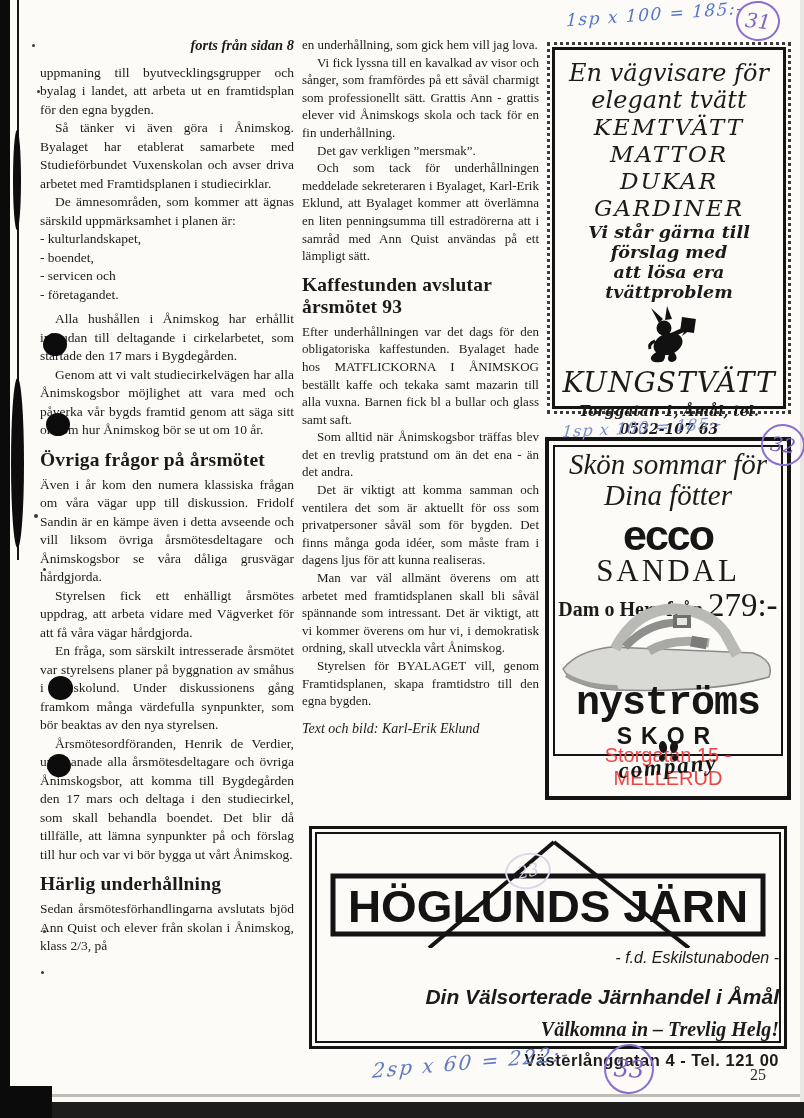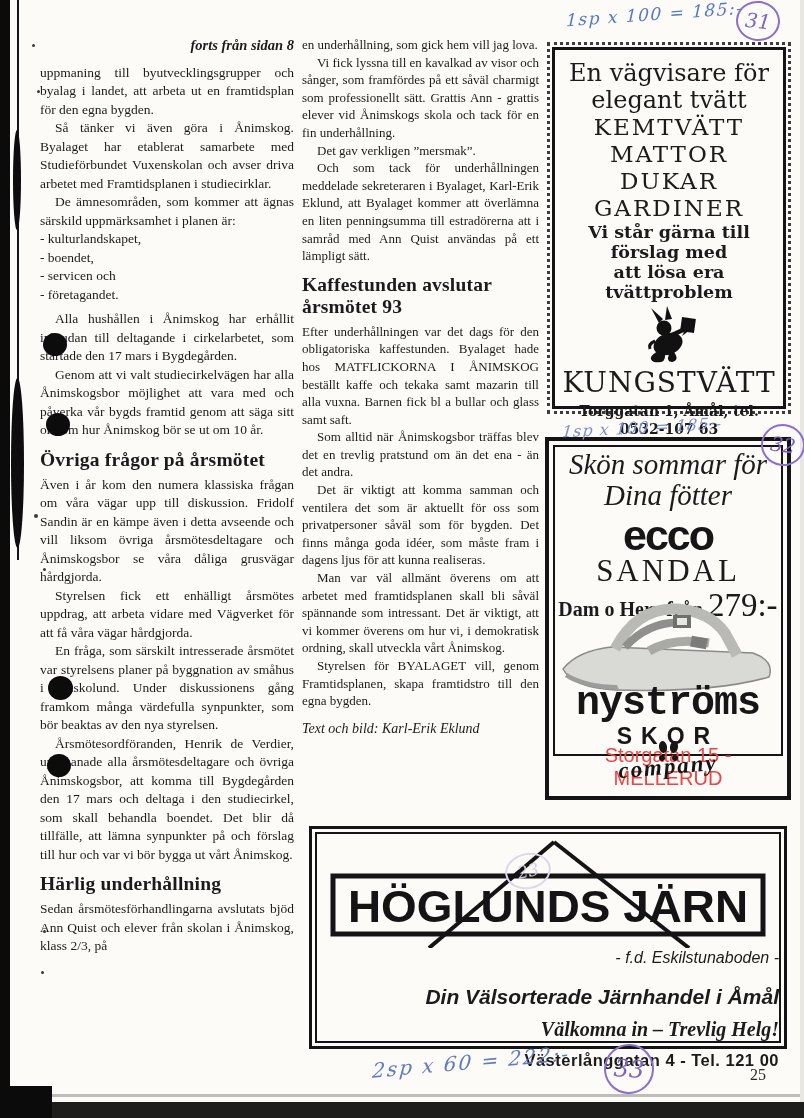--- a/index.html
+++ b/index.html
@@ -25,21 +25,21 @@
   .col p{margin:0;}
   .forts{font-style:italic;font-weight:bold;font-size:14.5px;margin-bottom:9px !important;text-align:right;}
   .ind{text-indent:15px;}
   .h-section{font-weight:bold;font-size:19.5px;line-height:22px;margin:9px 0 5px !important;text-align:left;letter-spacing:0.2px;}
   .byline{font-style:italic;font-size:14px;margin-top:10px !important;text-align:left;}
 
   
   .ad{position:absolute;background:#fcfbf7;z-index:5;box-sizing:border-box;}
   #ad1{left:547px;top:42px;width:244px;height:372px;border:3px dotted #3c3c3c;padding:2px;}
   .ad1-inner{border:3px solid #141414;height:100%;box-sizing:border-box;text-align:center;
-             font-family:"DejaVu Serif",serif;padding-top:10px;}
+             font-style:italic;font-family:"DejaVu Serif",serif;padding-top:10px;}
   .ad1-line{font-size:24px;line-height:27px;}
   .ad1-caps{letter-spacing:2px;font-size:23px;}
   .ad1-tag{font-size:17.5px;line-height:20px;font-weight:bold;}
   .ad1-name{font-size:28px;letter-spacing:1px;margin-top:2px;}
   .ad1-addr{font-size:14px;font-weight:bold;line-height:17.5px;margin-top:4px;}
 
   #ad2{left:545px;top:437px;width:246px;height:363px;border:4px solid #141414;}
   .ad2-innerbox{position:absolute;left:4px;right:4px;top:4px;bottom:40px;border:2px solid #141414;}
   .ad2-item{position:absolute;left:0;right:0;text-align:center;}
   .ad2-headline{font-style:italic;font-size:29px;line-height:31px;}

